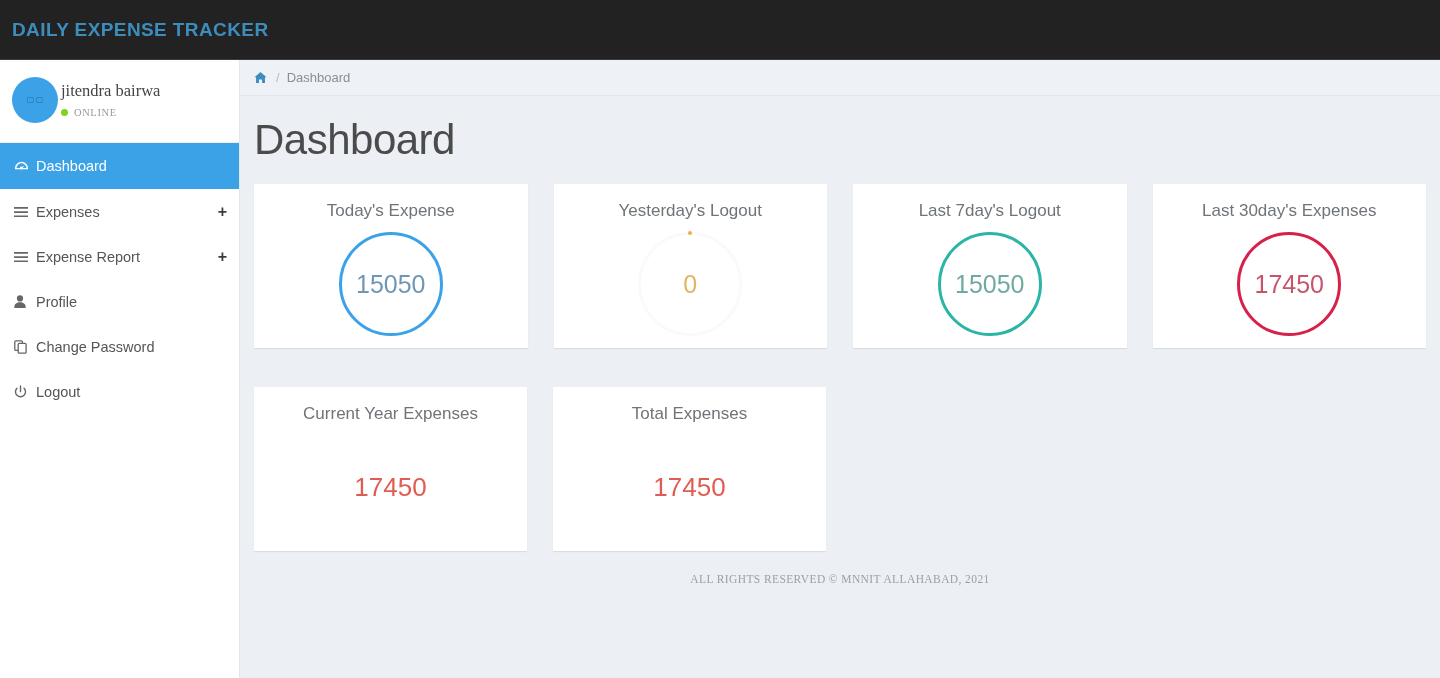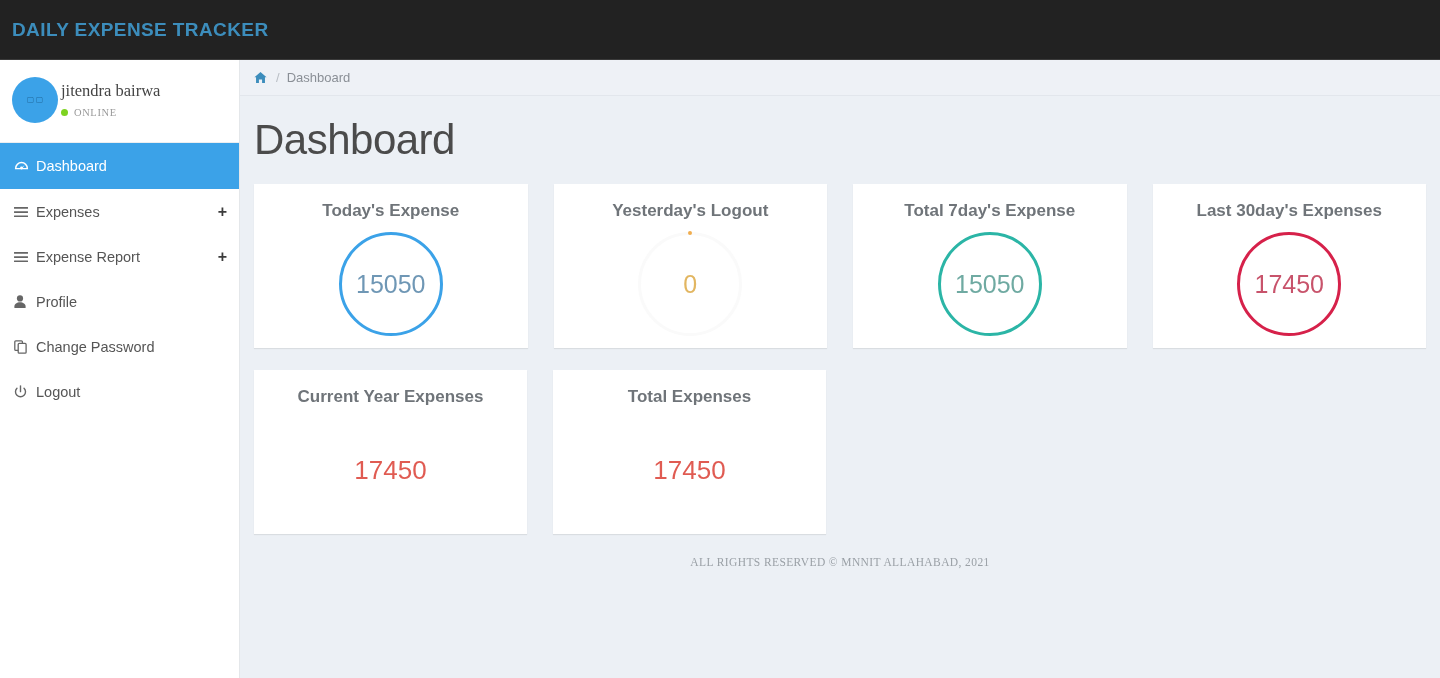--- a/index.html
+++ b/index.html
@@ -168,24 +168,24 @@
   }
   .card {
     flex: 1;
     background: #ffffff;
     border-top: 2px solid #ffffff;
     box-shadow: 0 1px 1px rgba(0,0,0,0.08);
     height: 164px;
     padding-top: 14px;
     text-align: center;
   }
-  .card.half { flex: 0 0 273px; }
+  .card.half { flex: 0 0 273px; margin-top: 17px; }
   .card-title {
     font-size: 17px;
-    font-weight: 700;
+    font-weight: 400;
     color: #6f7479;
     margin: 0 0 8px 0;
     line-height: 1.3;
   }
   .ring-wrap {
     display: flex;
     justify-content: center;
     align-items: center;
     height: 108px;
   }
@@ -354,21 +354,21 @@
           <h3 class="card-title">Yesterday's Logout</h3>
           <div class="ring-wrap">
             <div class="ring empty" style="color:#e2b661;">
               <span class="tick"></span>
               <span>0</span>
             </div>
           </div>
         </div>
 
         <div class="card">
-          <h3 class="card-title">Total 7day's Expense</h3>
+          <h3 class="card-title">Last 7day's Logout</h3>
           <div class="ring-wrap">
             <div class="ring" style="border-color:#2bb5a6;color:#6faaa2;">
               <span>15050</span>
             </div>
           </div>
         </div>
 
         <div class="card">
           <h3 class="card-title">Last 30day's Expenses</h3>
           <div class="ring-wrap">

